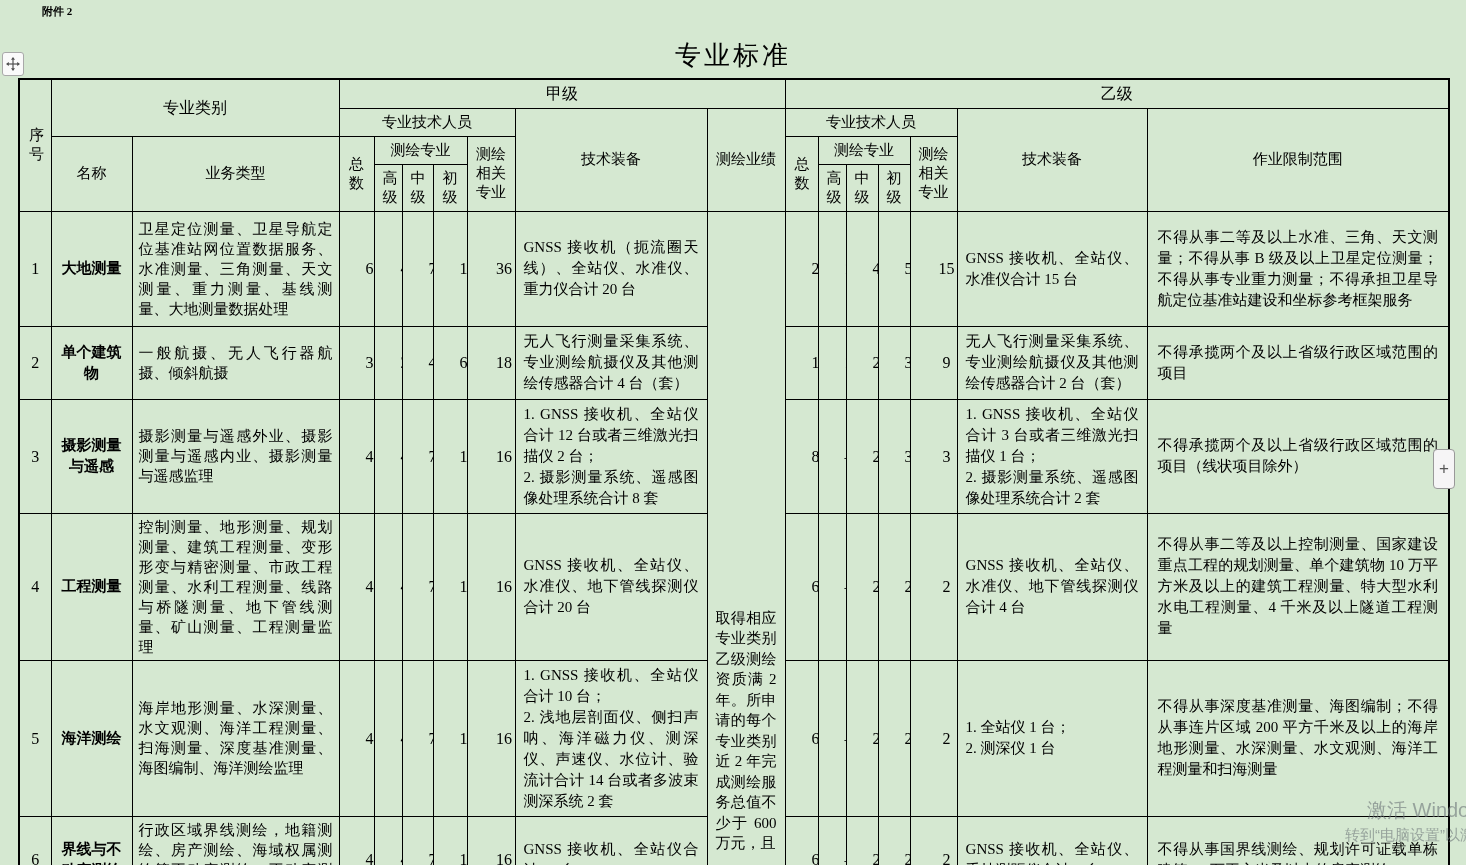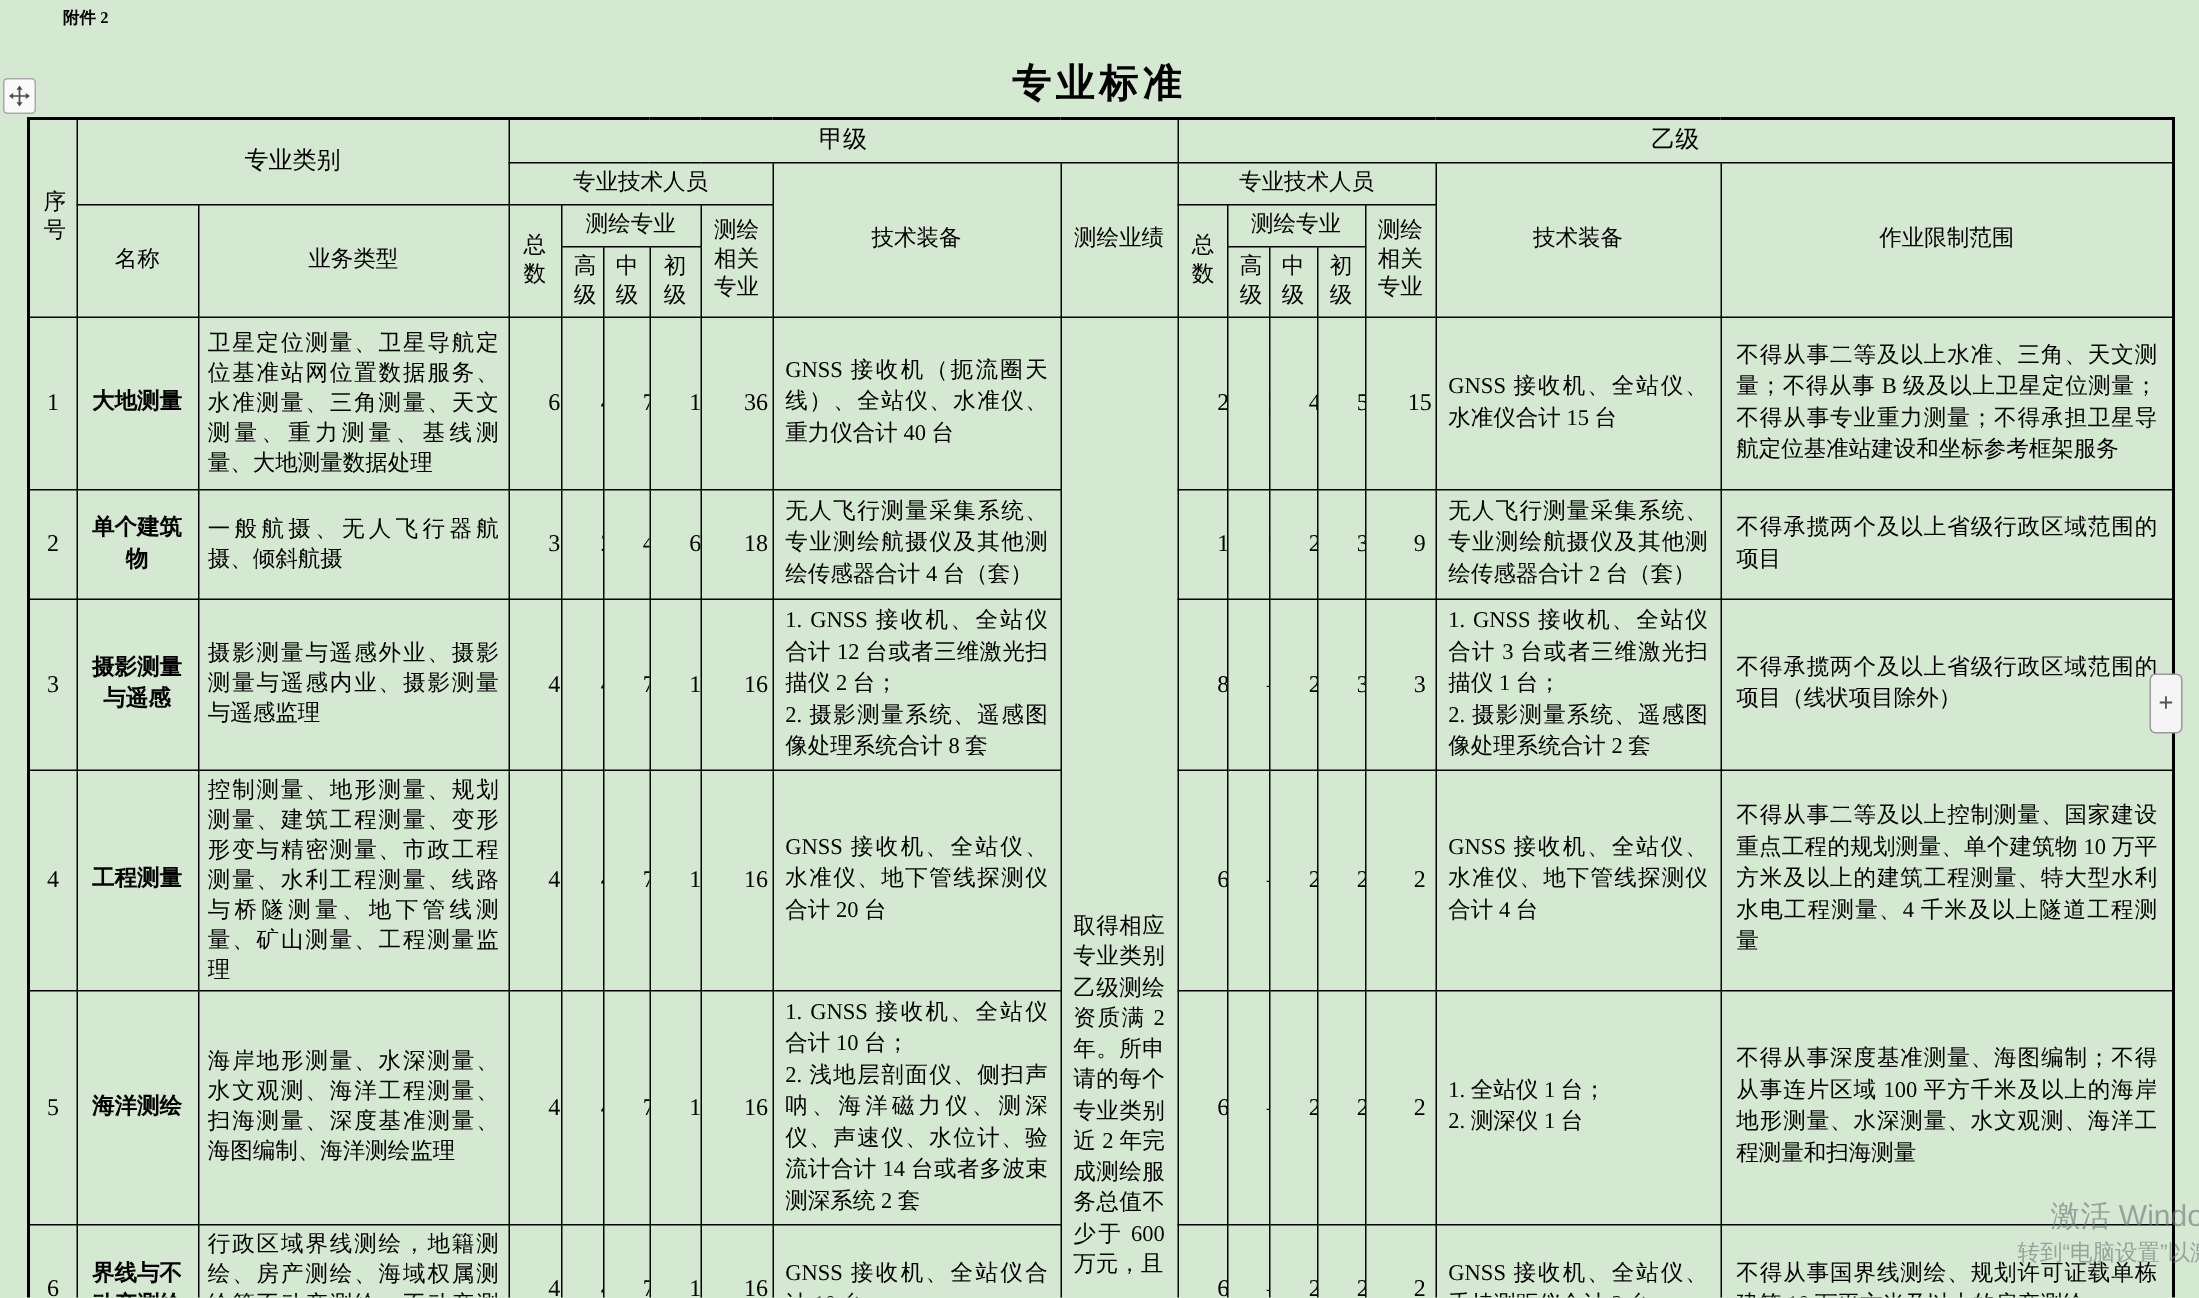--- a/index.html
+++ b/index.html
@@ -4,21 +4,21 @@
 <style>
   html,body{margin:0;padding:0;}
   body{
     width:1466px;height:865px;overflow:hidden;position:relative;
     background:#d5e8d1;
     font-family:"Liberation Serif","DejaVu Serif",serif;
     color:#000;
   }
   .attachment{position:absolute;left:42px;top:4px;font-size:11px;font-weight:bold;}
   .doc-title{position:absolute;left:18px;top:38px;width:1430px;text-align:center;
-    font-size:26px;font-weight:bold;letter-spacing:3px;}
+    font-size:26px;font-weight:normal;letter-spacing:3px;}
   table.std{
     position:absolute;left:18px;top:78px;width:1430px;
     border-collapse:collapse;table-layout:fixed;
     border:2px solid #000;
   }
   td,th{border:1px solid #000;font-weight:normal;vertical-align:middle;
     overflow:hidden;padding:0;font-size:15px;line-height:19px;text-align:center;}
   th.h1{font-size:16px;}
   th.vh{padding:0 8px;line-height:19px;}          
   th.vh2{padding:0 9px;line-height:19px;}
@@ -126,21 +126,21 @@
 
   <tr class="r1">
     <td class="c-no">1</td>
     <td class="c-name">大地测量</td>
     <td class="c-biz">卫星定位测量、卫星导航定位基准站网位置数据服务、水准测量、三角测量、天文测量、重力测量、基线测量、大地测量数据处理</td>
     <td class="c-num">60</td>
     <td class="c-num">4</td>
     <td class="c-num">7</td>
     <td class="c-num">13</td>
     <td class="c-num">36</td>
-    <td class="c-equip">GNSS 接收机（扼流圈天线）、全站仪、水准仪、重力仪合计 40 台</td>
+    <td class="c-equip">GNSS 接收机（扼流圈天线）、全站仪、水准仪、重力仪合计 20 台</td>
     <td class="c-perf" rowspan="7">
       <div class="perf-inner">取得相应专业类别乙级测绘资质满 2 年。所申请的每个专业类别近 2 年完成测绘服务总值不少于 600 万元，且</div>
     </td>
     <td class="c-num">25</td>
     <td class="c-num">1</td>
     <td class="c-num">4</td>
     <td class="c-num">5</td>
     <td class="c-num">15</td>
     <td class="c-equip">GNSS 接收机、全站仪、水准仪合计 15 台</td>
     <td class="c-restrict">不得从事二等及以上水准、三角、天文测量；不得从事 B 级及以上卫星定位测量；不得从事专业重力测量；不得承担卫星导航定位基准站建设和坐标参考框架服务</td>
@@ -216,21 +216,21 @@
     <td class="c-num">16</td>
     <td class="c-equip">1. GNSS 接收机、全站仪合计 10 台；
 2. 浅地层剖面仪、侧扫声呐、海洋磁力仪、测深仪、声速仪、水位计、验流计合计 14 台或者多波束测深系统 2 套</td>
     <td class="c-num">6</td>
     <td class="c-num">–</td>
     <td class="c-num">2</td>
     <td class="c-num">2</td>
     <td class="c-num">2</td>
     <td class="c-equip">1. 全站仪 1 台；
 2. 测深仪 1 台</td>
-    <td class="c-restrict">不得从事深度基准测量、海图编制；不得从事连片区域 100 平方千米及以上的海岸地形测量、水深测量、水文观测、海洋工程测量和扫海测量</td>
+    <td class="c-restrict">不得从事深度基准测量、海图编制；不得从事连片区域 200 平方千米及以上的海岸地形测量、水深测量、水文观测、海洋工程测量和扫海测量</td>
   </tr>
 
   <tr class="r6">
     <td class="c-no">6</td>
     <td class="c-name">界线与不动产测绘</td>
     <td class="c-biz">行政区域界线测绘，地籍测绘、房产测绘、海域权属测绘等不动产测绘，不动产测绘监理</td>
     <td class="c-num">40</td>
     <td class="c-num">4</td>
     <td class="c-num">7</td>
     <td class="c-num">13</td>

